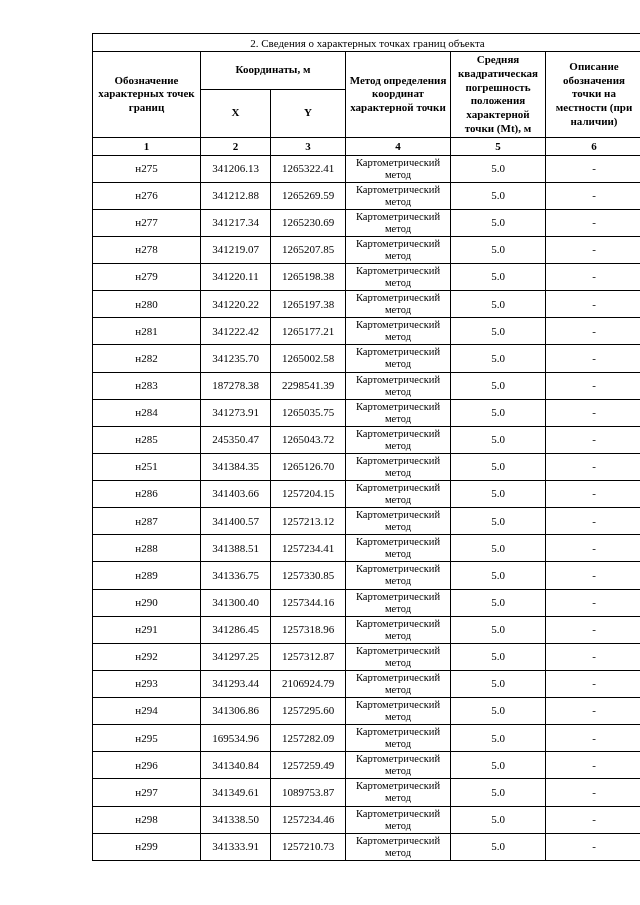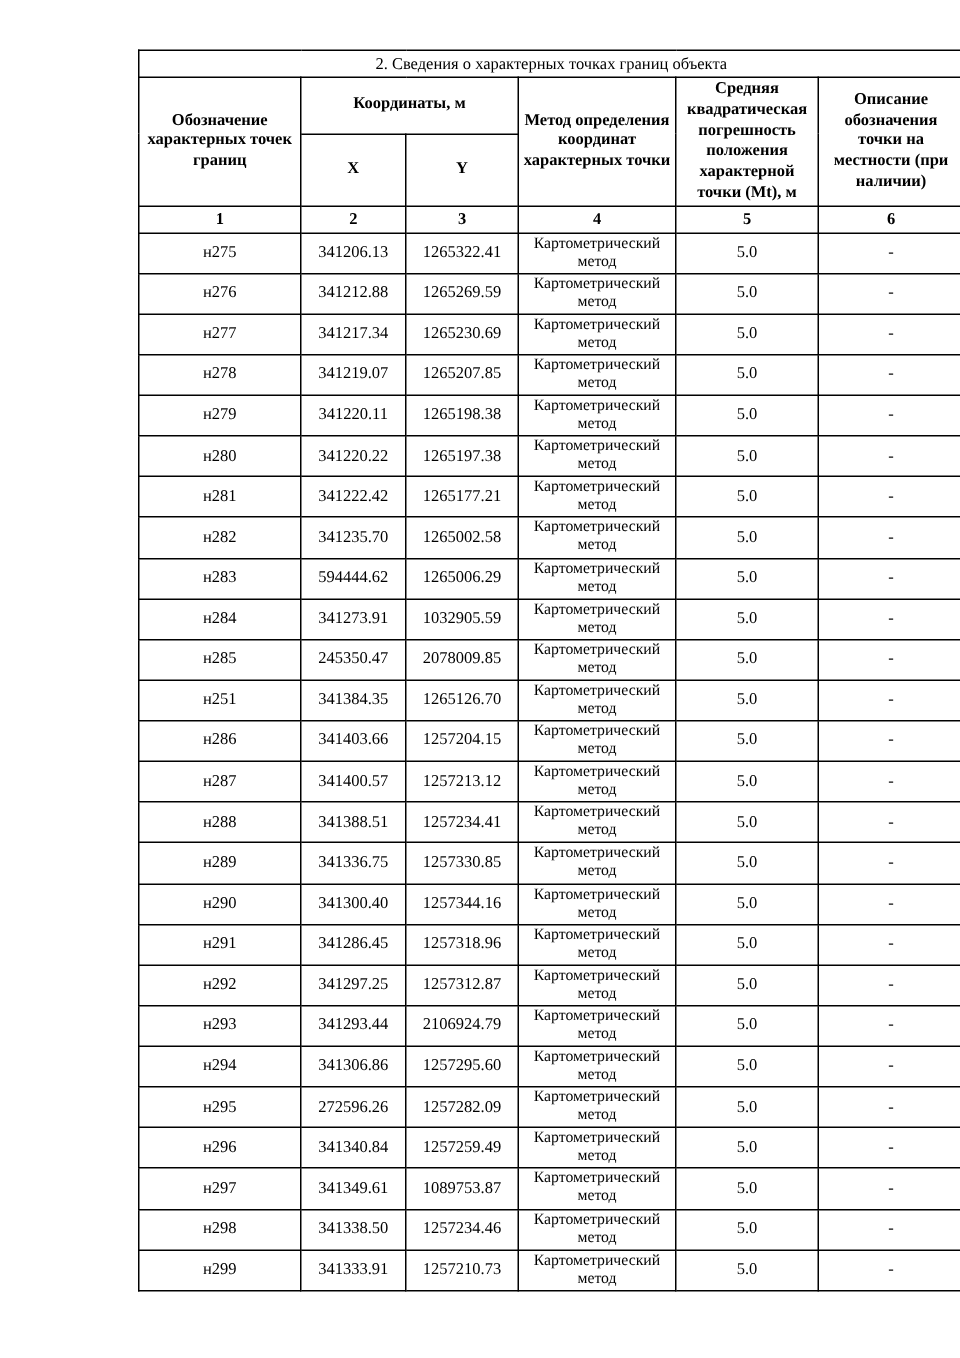--- a/index.html
+++ b/index.html
@@ -67,21 +67,21 @@
       <col style="width:95px">
       <col style="width:97px">
     </colgroup>
     <thead>
       <tr>
         <td class="title-cell" colspan="6">2. Сведения о характерных точках границ объекта</td>
       </tr>
       <tr>
         <th rowspan="2">Обозначение характерных точек границ</th>
         <th colspan="2">Координаты, м</th>
-        <th rowspan="2">Метод определения координат характерных точки</th>
+        <th rowspan="2">Метод определения координат характерной точки</th>
         <th rowspan="2">Средняя квадратическая погрешность положения характерной точки (Mt), м</th>
         <th rowspan="2">Описание обозначения точки на местности (при наличии)</th>
       </tr>
       <tr>
         <th style="height:48px">X</th>
         <th>Y</th>
       </tr>
       <tr class="num-row">
         <td>1</td>
         <td>2</td>
@@ -151,38 +151,38 @@
         <tr>
           <td>н282</td>
           <td>341235.70</td>
           <td>1265002.58</td>
           <td class="method-cell">Картометрический метод</td>
           <td>5.0</td>
           <td>-</td>
         </tr>
         <tr>
           <td>н283</td>
-          <td>594444.62</td>
-          <td>1265006.29</td>
+          <td>187278.38</td>
+          <td>2298541.39</td>
           <td class="method-cell">Картометрический метод</td>
           <td>5.0</td>
           <td>-</td>
         </tr>
         <tr>
           <td>н284</td>
           <td>341273.91</td>
-          <td>1032905.59</td>
+          <td>1265035.75</td>
           <td class="method-cell">Картометрический метод</td>
           <td>5.0</td>
           <td>-</td>
         </tr>
         <tr>
           <td>н285</td>
           <td>245350.47</td>
-          <td>2078009.85</td>
+          <td>1265043.72</td>
           <td class="method-cell">Картометрический метод</td>
           <td>5.0</td>
           <td>-</td>
         </tr>
         <tr>
           <td>н251</td>
           <td>341384.35</td>
           <td>1265126.70</td>
           <td class="method-cell">Картометрический метод</td>
           <td>5.0</td>
@@ -255,21 +255,21 @@
         <tr>
           <td>н294</td>
           <td>341306.86</td>
           <td>1257295.60</td>
           <td class="method-cell">Картометрический метод</td>
           <td>5.0</td>
           <td>-</td>
         </tr>
         <tr>
           <td>н295</td>
-          <td>272596.26</td>
+          <td>169534.96</td>
           <td>1257282.09</td>
           <td class="method-cell">Картометрический метод</td>
           <td>5.0</td>
           <td>-</td>
         </tr>
         <tr>
           <td>н296</td>
           <td>341340.84</td>
           <td>1257259.49</td>
           <td class="method-cell">Картометрический метод</td>

